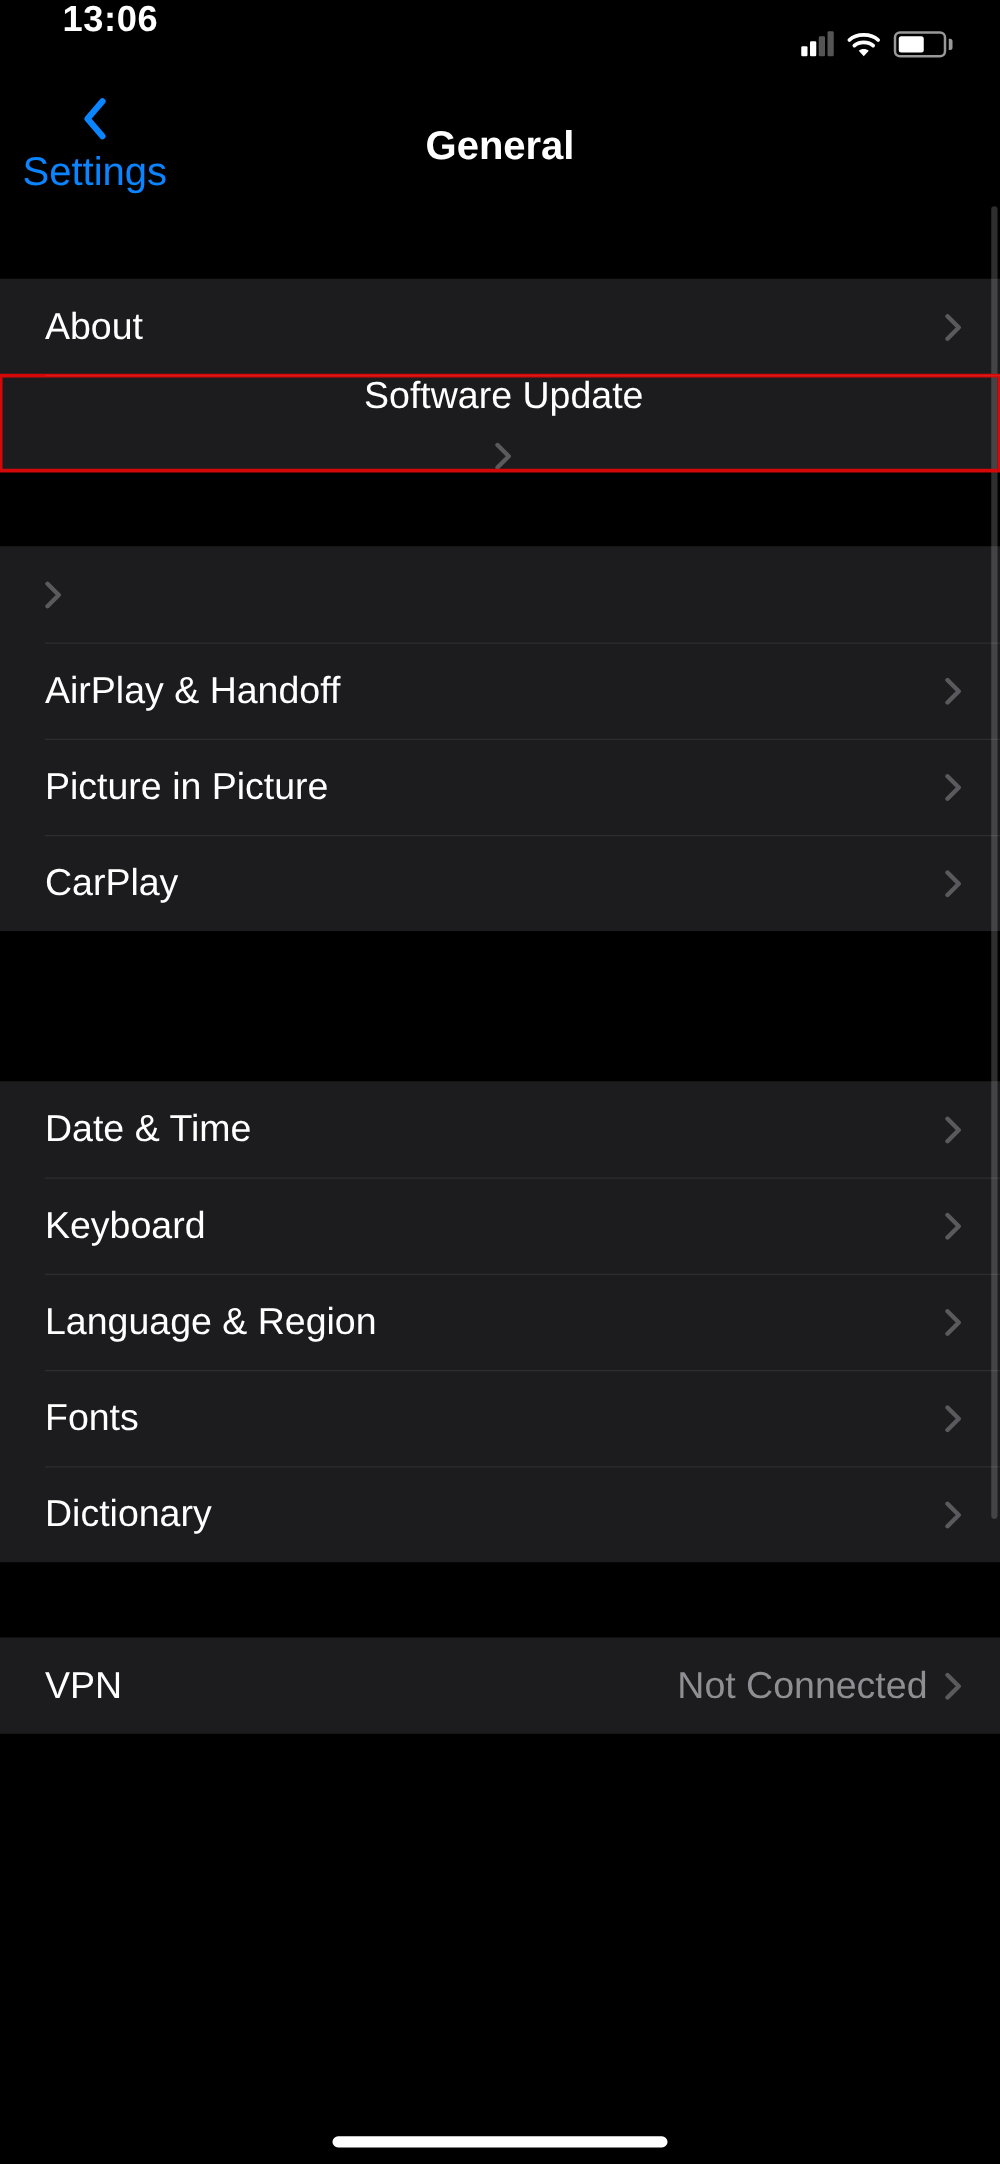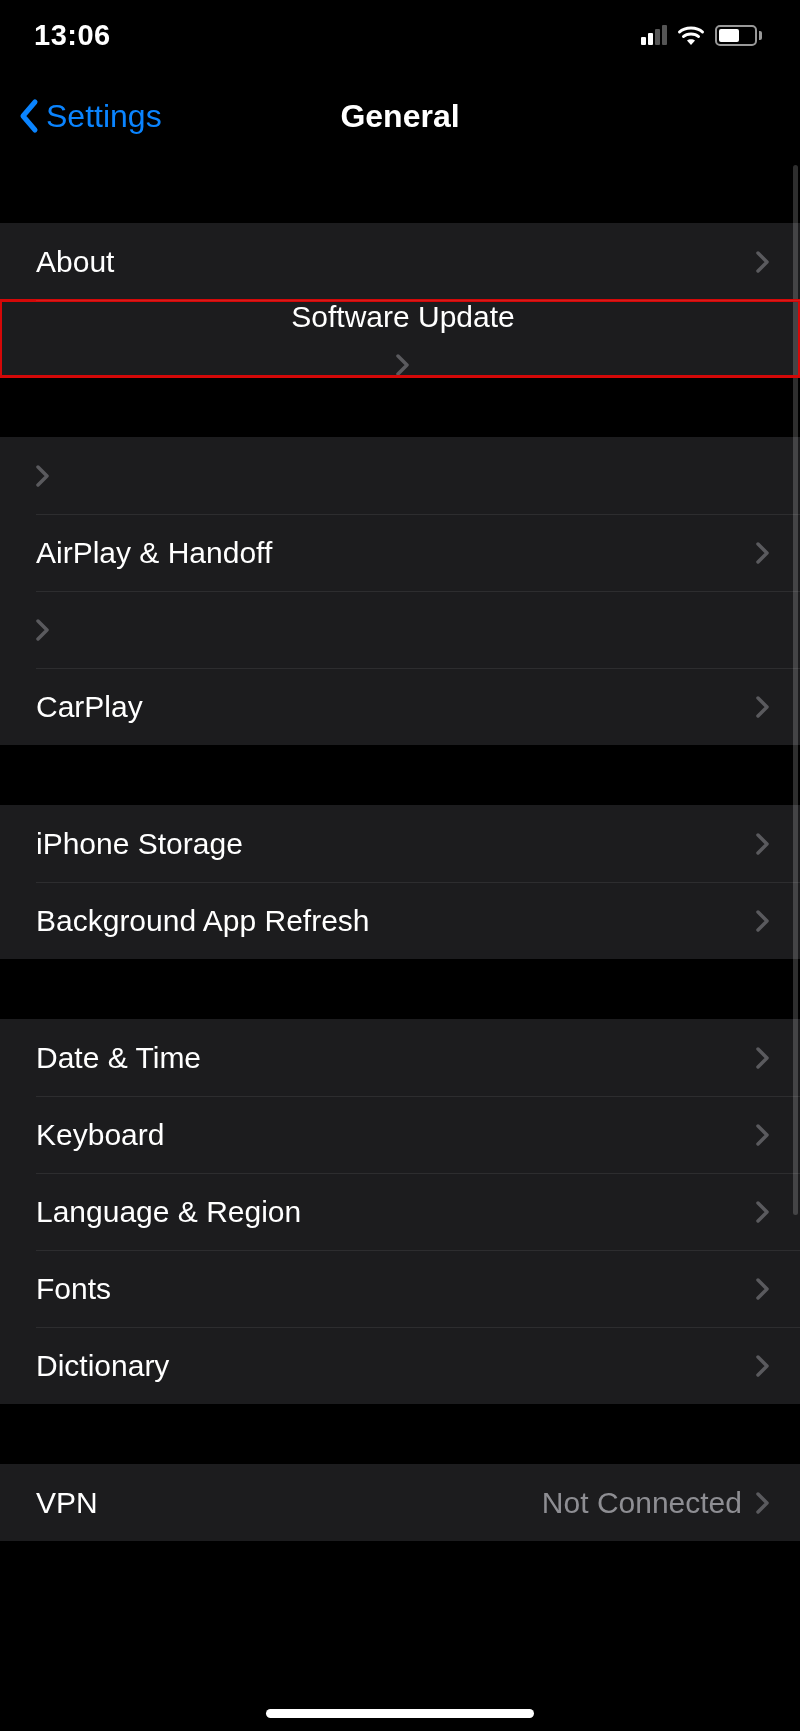--- a/index.html
+++ b/index.html
@@ -24,22 +24,21 @@
       width: 5px;
       height: 1050px;
       background: rgba(255,255,255,0.18);
       border-radius: 3px;
     }
     
     .status-bar {
       height: 70px;
       display: flex;
       justify-content: space-between;
-      align-items: center;
-      padding: 0 38px 0 34px;
+      padding: 0 38px 0 50px;
     }
     .status-time {
       font-size: 29px;
       font-weight: 600;
       letter-spacing: 0.5px;
     }
     .status-icons {
       display: flex;
       align-items: center;
       gap: 9px;
@@ -91,20 +90,21 @@
       align-items: center;
       padding: 0 18px;
     }
     .nav-back {
       display: flex;
       align-items: center;
       color: #0a84ff;
       font-size: 32px;
       font-weight: 400;
       gap: 6px;
+      flex-direction: column;
     }
     .nav-back svg { display:block; }
     .nav-title {
       position: absolute;
       left: 50%;
       transform: translateX(-50%);
       font-size: 32px;
       font-weight: 600;
       color: #fff;
     }
@@ -242,100 +242,83 @@
       </div>
       <div class="row">
         <div class="row-label">AirPlay &amp; Handoff</div>
         <span class="chevron">
           <svg width="14" height="24" viewBox="0 0 14 24">
             <polyline points="2,3 11,12 2,21" fill="none" stroke="#5a5a5e" stroke-width="3.5" stroke-linecap="round" stroke-linejoin="round"></polyline>
           </svg>
         </span>
       </div>
       <div class="row">
+        <div class="row-label">Picture in Picture</div>
         <span class="chevron">
           <svg width="14" height="24" viewBox="0 0 14 24">
             <polyline points="2,3 11,12 2,21" fill="none" stroke="#5a5a5e" stroke-width="3.5" stroke-linecap="round" stroke-linejoin="round"></polyline>
           </svg>
         </span>
       </div>
       <div class="row">
         <div class="row-label">CarPlay</div>
         <span class="chevron">
           <svg width="14" height="24" viewBox="0 0 14 24">
             <polyline points="2,3 11,12 2,21" fill="none" stroke="#5a5a5e" stroke-width="3.5" stroke-linecap="round" stroke-linejoin="round"></polyline>
           </svg>
         </span>
       </div>
     </div>
+    <div class="group-spacer"></div>
     <div class="group-spacer"></div>
     <div class="group">
       <div class="row">
-        <div class="row-label">iPhone Storage</div>
-        <span class="chevron">
-          <svg width="14" height="24" viewBox="0 0 14 24">
-            <polyline points="2,3 11,12 2,21" fill="none" stroke="#5a5a5e" stroke-width="3.5" stroke-linecap="round" stroke-linejoin="round"></polyline>
-          </svg>
-        </span>
-      </div>
-      <div class="row">
-        <div class="row-label">Background App Refresh</div>
+        <div class="row-label">Date &amp; Time</div>
+        <span class="chevron">
+          <svg width="14" height="24" viewBox="0 0 14 24">
+            <polyline points="2,3 11,12 2,21" fill="none" stroke="#5a5a5e" stroke-width="3.5" stroke-linecap="round" stroke-linejoin="round"></polyline>
+          </svg>
+        </span>
+      </div>
+      <div class="row">
+        <div class="row-label">Keyboard</div>
+        <span class="chevron">
+          <svg width="14" height="24" viewBox="0 0 14 24">
+            <polyline points="2,3 11,12 2,21" fill="none" stroke="#5a5a5e" stroke-width="3.5" stroke-linecap="round" stroke-linejoin="round"></polyline>
+          </svg>
+        </span>
+      </div>
+      <div class="row">
+        <div class="row-label">Language &amp; Region</div>
+        <span class="chevron">
+          <svg width="14" height="24" viewBox="0 0 14 24">
+            <polyline points="2,3 11,12 2,21" fill="none" stroke="#5a5a5e" stroke-width="3.5" stroke-linecap="round" stroke-linejoin="round"></polyline>
+          </svg>
+        </span>
+      </div>
+      <div class="row">
+        <div class="row-label">Fonts</div>
+        <span class="chevron">
+          <svg width="14" height="24" viewBox="0 0 14 24">
+            <polyline points="2,3 11,12 2,21" fill="none" stroke="#5a5a5e" stroke-width="3.5" stroke-linecap="round" stroke-linejoin="round"></polyline>
+          </svg>
+        </span>
+      </div>
+      <div class="row">
+        <div class="row-label">Dictionary</div>
         <span class="chevron">
           <svg width="14" height="24" viewBox="0 0 14 24">
             <polyline points="2,3 11,12 2,21" fill="none" stroke="#5a5a5e" stroke-width="3.5" stroke-linecap="round" stroke-linejoin="round"></polyline>
           </svg>
         </span>
       </div>
     </div>
     <div class="group-spacer"></div>
     <div class="group">
       <div class="row">
-        <div class="row-label">Date &amp; Time</div>
-        <span class="chevron">
-          <svg width="14" height="24" viewBox="0 0 14 24">
-            <polyline points="2,3 11,12 2,21" fill="none" stroke="#5a5a5e" stroke-width="3.5" stroke-linecap="round" stroke-linejoin="round"></polyline>
-          </svg>
-        </span>
-      </div>
-      <div class="row">
-        <div class="row-label">Keyboard</div>
-        <span class="chevron">
-          <svg width="14" height="24" viewBox="0 0 14 24">
-            <polyline points="2,3 11,12 2,21" fill="none" stroke="#5a5a5e" stroke-width="3.5" stroke-linecap="round" stroke-linejoin="round"></polyline>
-          </svg>
-        </span>
-      </div>
-      <div class="row">
-        <div class="row-label">Language &amp; Region</div>
-        <span class="chevron">
-          <svg width="14" height="24" viewBox="0 0 14 24">
-            <polyline points="2,3 11,12 2,21" fill="none" stroke="#5a5a5e" stroke-width="3.5" stroke-linecap="round" stroke-linejoin="round"></polyline>
-          </svg>
-        </span>
-      </div>
-      <div class="row">
-        <div class="row-label">Fonts</div>
-        <span class="chevron">
-          <svg width="14" height="24" viewBox="0 0 14 24">
-            <polyline points="2,3 11,12 2,21" fill="none" stroke="#5a5a5e" stroke-width="3.5" stroke-linecap="round" stroke-linejoin="round"></polyline>
-          </svg>
-        </span>
-      </div>
-      <div class="row">
-        <div class="row-label">Dictionary</div>
-        <span class="chevron">
-          <svg width="14" height="24" viewBox="0 0 14 24">
-            <polyline points="2,3 11,12 2,21" fill="none" stroke="#5a5a5e" stroke-width="3.5" stroke-linecap="round" stroke-linejoin="round"></polyline>
-          </svg>
-        </span>
-      </div>
-    </div>
-    <div class="group-spacer"></div>
-    <div class="group">
-      <div class="row">
         <div class="row-label">VPN</div>
         <div class="row-detail">Not Connected</div>
         <span class="chevron">
           <svg width="14" height="24" viewBox="0 0 14 24">
             <polyline points="2,3 11,12 2,21" fill="none" stroke="#5a5a5e" stroke-width="3.5" stroke-linecap="round" stroke-linejoin="round"></polyline>
           </svg>
         </span>
       </div>
     </div>
   </div>

